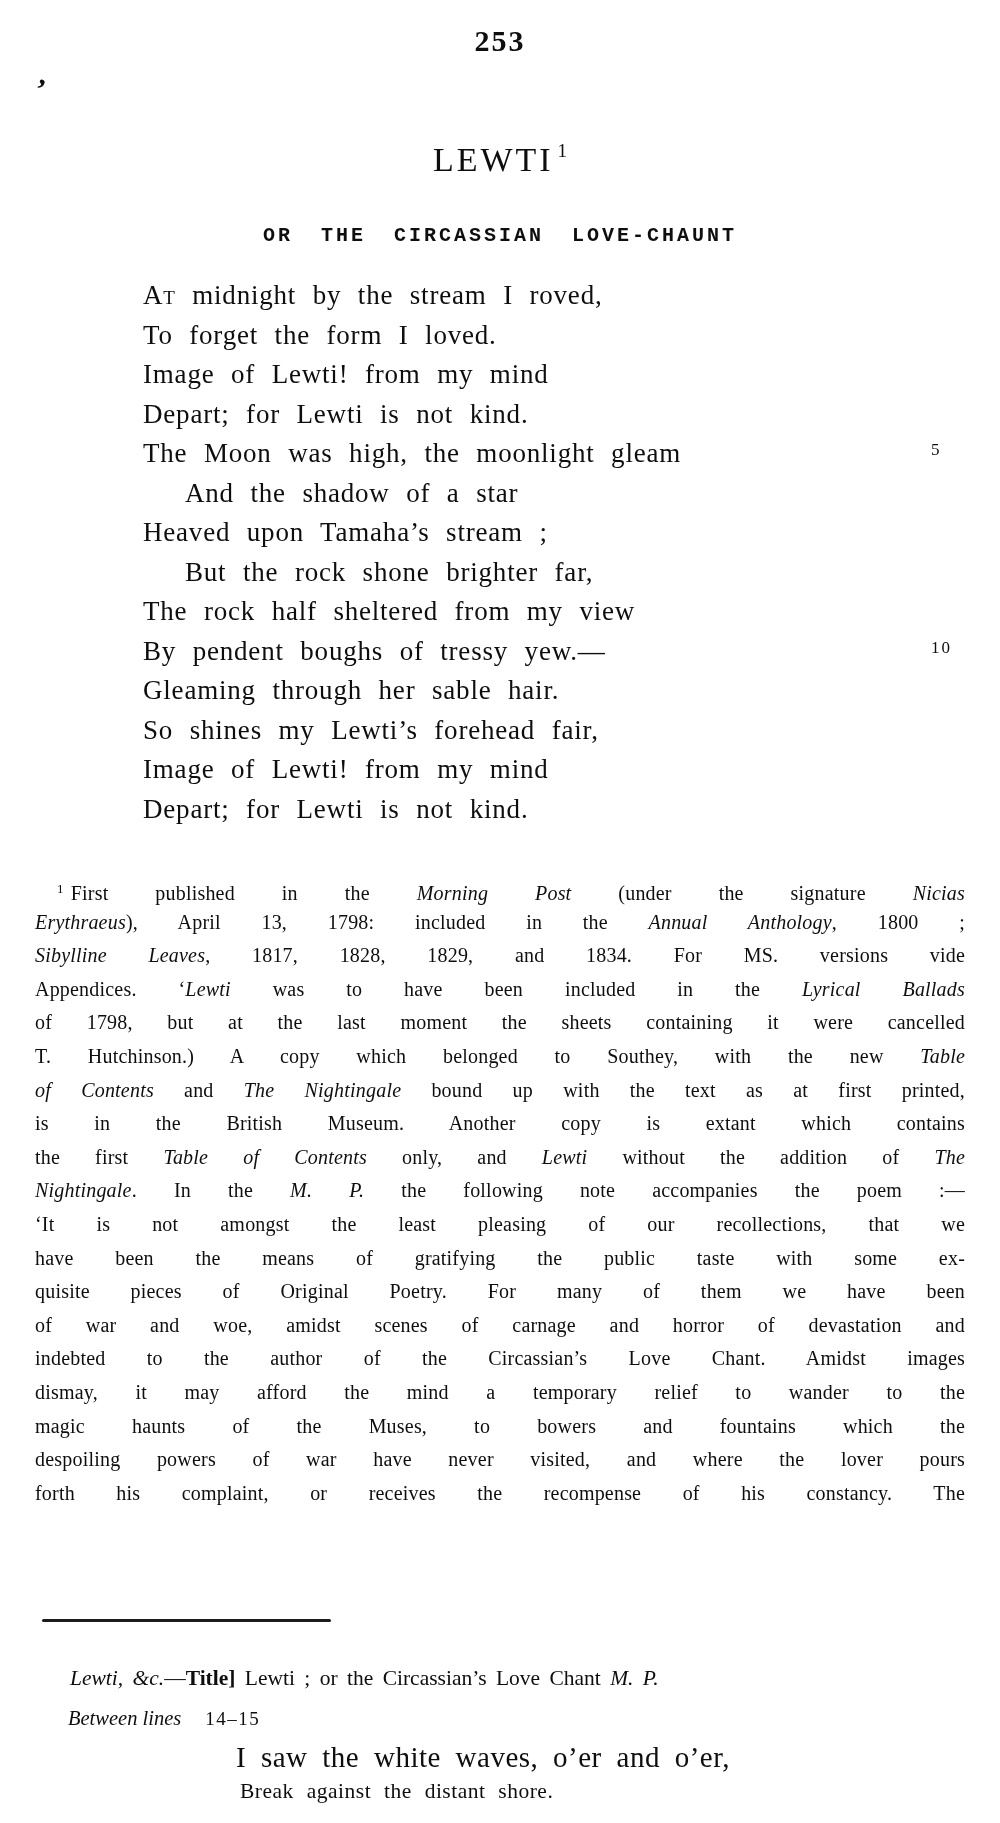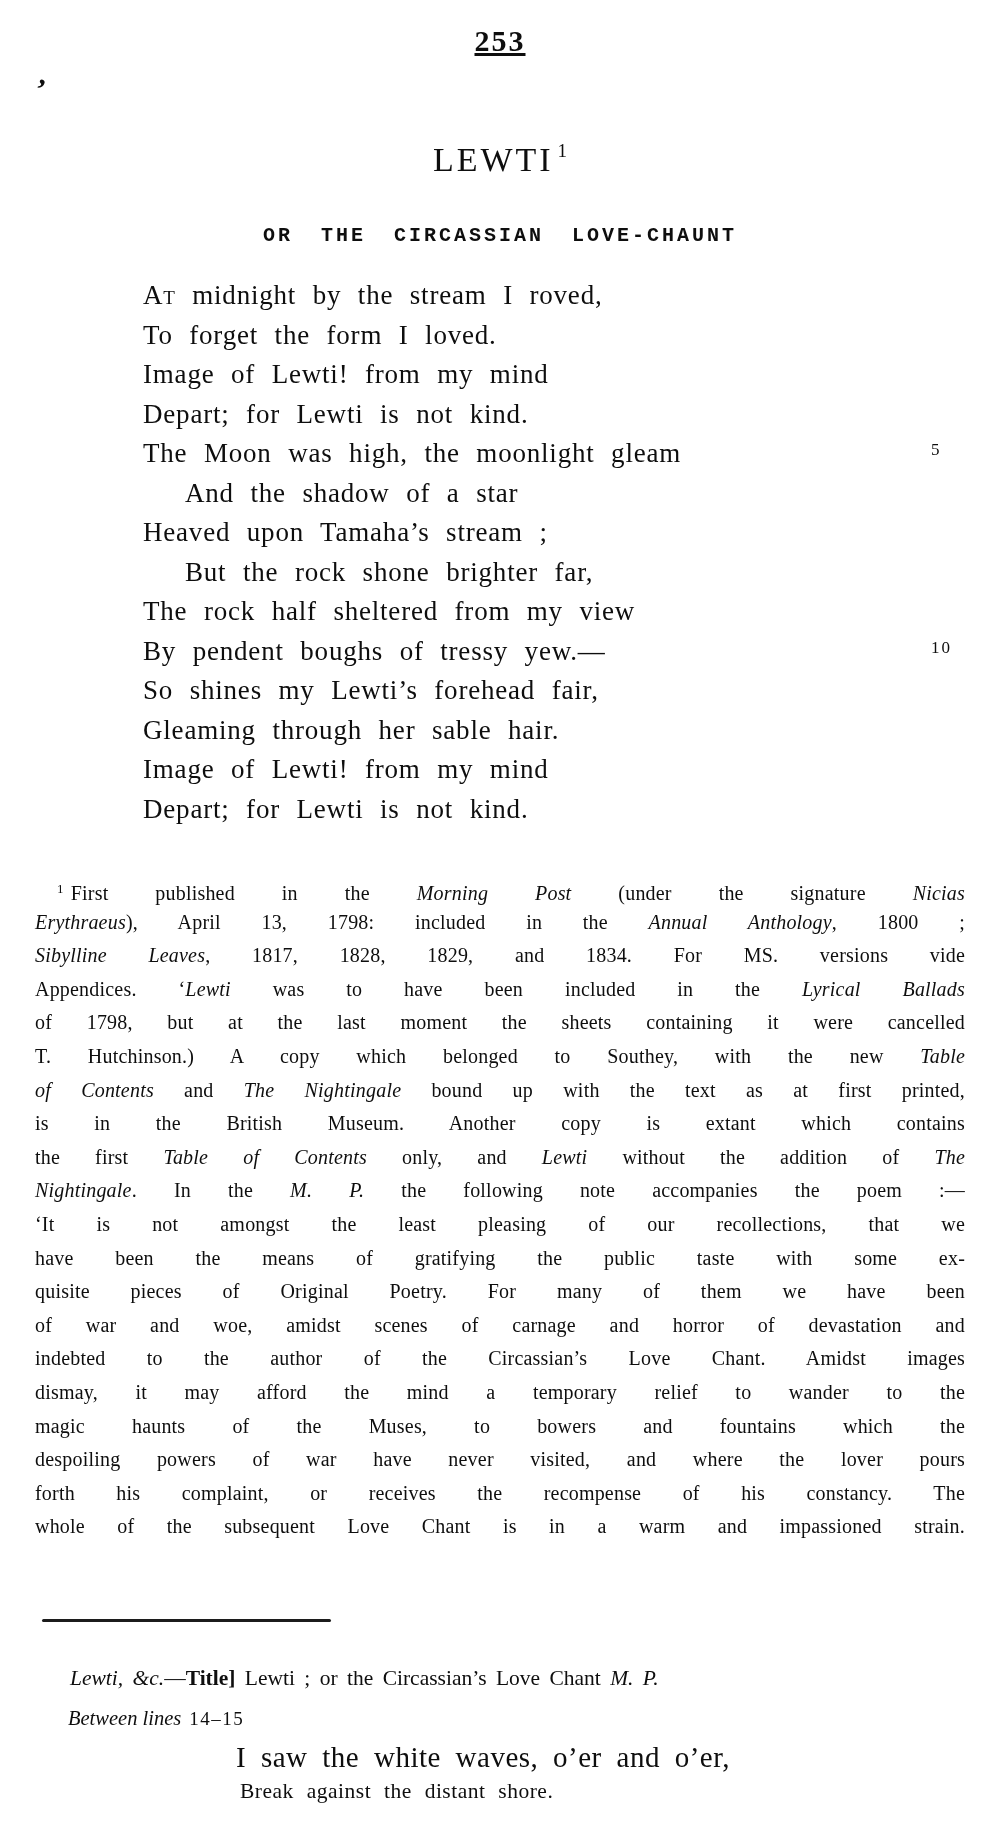--- a/index.html
+++ b/index.html
@@ -11,21 +11,21 @@
     position: relative;
     overflow: hidden;
     -webkit-font-smoothing: antialiased;
   }
   .abs { position: absolute; }
 
   
   .page-number {
     top: 24px; left: 0; width: 100%;
     text-align: center;
-    font-size: 30px; font-weight: bold; letter-spacing: 2px; text-decoration: underline;
+    font-size: 30px; font-weight: bold; letter-spacing: 2px;
   }
   .stray-mark {
     top: 72px; left: 34px;
     font-size: 30px; font-weight: bold; font-style: italic;
     transform: rotate(14deg);
   }
 
   
   .poem-title {
     top: 140px; left: 0; width: 100%;
@@ -81,21 +81,21 @@
   }
   .apparatus-title-line {
     top: 1666px; left: 70px;
     font-size: 21.5px; word-spacing: 4px; white-space: nowrap;
   }
   .apparatus-between-lines {
     top: 1707px; left: 68px;
     font-size: 20.5px; font-style: italic; white-space: nowrap;
   }
   .apparatus-between-lines .range {
-    font-style: normal; font-size: 19px; letter-spacing: 1.5px; margin-left: 8px;
+    font-style: normal; font-size: 19px; letter-spacing: 1.5px; margin-left: 24px;
   }
   .apparatus-quote-1 {
     top: 1741px; left: 236px;
     font-size: 29px; word-spacing: 7px; letter-spacing: 0.5px; white-space: nowrap;
   }
   .apparatus-quote-2 {
     top: 1779px; left: 240px;
     font-size: 21.5px; word-spacing: 7px; letter-spacing: 0.5px; white-space: nowrap;
   }
 </style>
@@ -113,22 +113,22 @@
     <div class="poem-line"><span class="lead-sc">At</span> midnight by the stream I roved,</div>
     <div class="poem-line">To forget the form I loved.</div>
     <div class="poem-line">Image of Lewti! from my mind</div>
     <div class="poem-line">Depart; for Lewti is not kind.</div>
     <div class="poem-line">The Moon was high, the moonlight gleam<span class="line-num">5</span></div>
     <div class="poem-line indent">And the shadow of a star</div>
     <div class="poem-line">Heaved upon Tamaha’s stream ;</div>
     <div class="poem-line indent">But the rock shone brighter far,</div>
     <div class="poem-line">The rock half sheltered from my view</div>
     <div class="poem-line">By pendent boughs of tressy yew.—<span class="line-num">10</span></div>
+    <div class="poem-line">Gleaming through her sable hair.</div>
     <div class="poem-line">So shines my Lewti’s forehead fair,</div>
-    <div class="poem-line">Gleaming through her sable hair.</div>
     <div class="poem-line">Image of Lewti! from my mind</div>
     <div class="poem-line">Depart; for Lewti is not kind.</div>
   </div>
 
 <div class="abs footnote">
     <div class="fn-line fn-first"><span class="fn-marker">1</span><span class="seg-r">First published in the </span><span class="seg-i">Morning Post</span><span class="seg-r"> (under the signature </span><span class="seg-i">Nicias</span></div>
     <div class="fn-line"><span class="seg-i">Erythraeus</span><span class="seg-r">), April 13, 1798: included in the </span><span class="seg-i">Annual Anthology</span><span class="seg-r">, 1800 ;</span></div>
     <div class="fn-line"><span class="seg-i">Sibylline Leaves</span><span class="seg-r">, 1817, 1828, 1829, and 1834. For MS. versions vide</span></div>
     <div class="fn-line"><span class="seg-r">Appendices. ‘</span><span class="seg-i">Lewti</span><span class="seg-r"> was to have been included in the </span><span class="seg-i">Lyrical Ballads</span></div>
     <div class="fn-line"><span class="seg-r">of 1798, but at the last moment the sheets containing it were cancelled</span></div>
@@ -139,21 +139,20 @@
     <div class="fn-line"><span class="seg-i">Nightingale</span><span class="seg-r">. In the </span><span class="seg-i">M. P.</span><span class="seg-r"> the following note accompanies the poem :—</span></div>
     <div class="fn-line"><span class="seg-r">‘It is not amongst the least pleasing of our recollections, that we</span></div>
     <div class="fn-line"><span class="seg-r">have been the means of gratifying the public taste with some ex-</span></div>
     <div class="fn-line"><span class="seg-r">quisite pieces of Original Poetry. For many of them we have been</span></div>
     <div class="fn-line"><span class="seg-r">of war and woe, amidst scenes of carnage and horror of devastation and</span></div>
     <div class="fn-line"><span class="seg-r">indebted to the author of the Circassian’s Love Chant. Amidst images</span></div>
     <div class="fn-line"><span class="seg-r">dismay, it may afford the mind a temporary relief to wander to the</span></div>
     <div class="fn-line"><span class="seg-r">magic haunts of the Muses, to bowers and fountains which the</span></div>
     <div class="fn-line"><span class="seg-r">despoiling powers of war have never visited, and where the lover pours</span></div>
     <div class="fn-line"><span class="seg-r">forth his complaint, or receives the recompense of his constancy. The</span></div>
-    <div class="fn-line"><span class="seg-r">whole of the subsequent Love Chant is in a warm and impassioned strain.</span></div>
   </div>
 
 <div class="abs divider"></div>
 
 <div class="abs apparatus-title-line"><span class="seg-i">Lewti, &amp;c.</span><span class="seg-r">—</span><span class="seg-b">Title] </span><span class="seg-r">Lewti ; or the Circassian’s Love Chant </span><span class="seg-i">M. P.</span></div>
 
 <div class="abs apparatus-between-lines"><span>Between lines</span><span class="range">14–15</span></div>
 
 <div class="abs apparatus-quote-1">I saw the white waves, o’er and o’er,</div>
 <div class="abs apparatus-quote-2">Break against the distant shore.</div>

